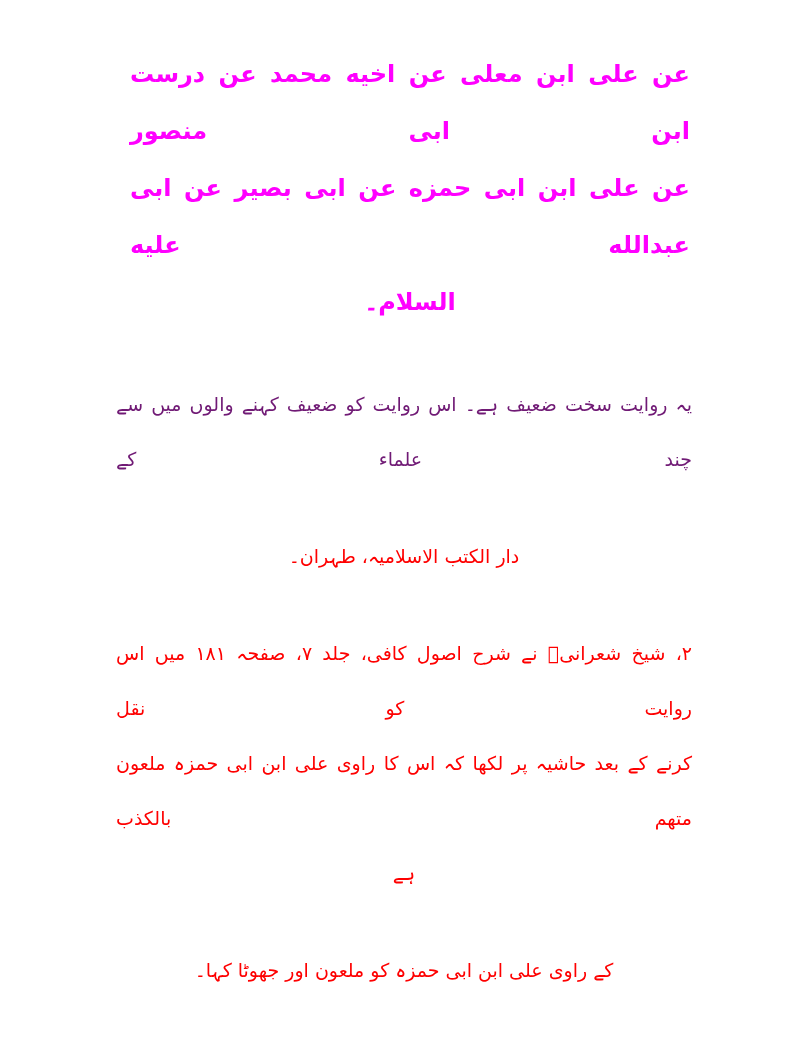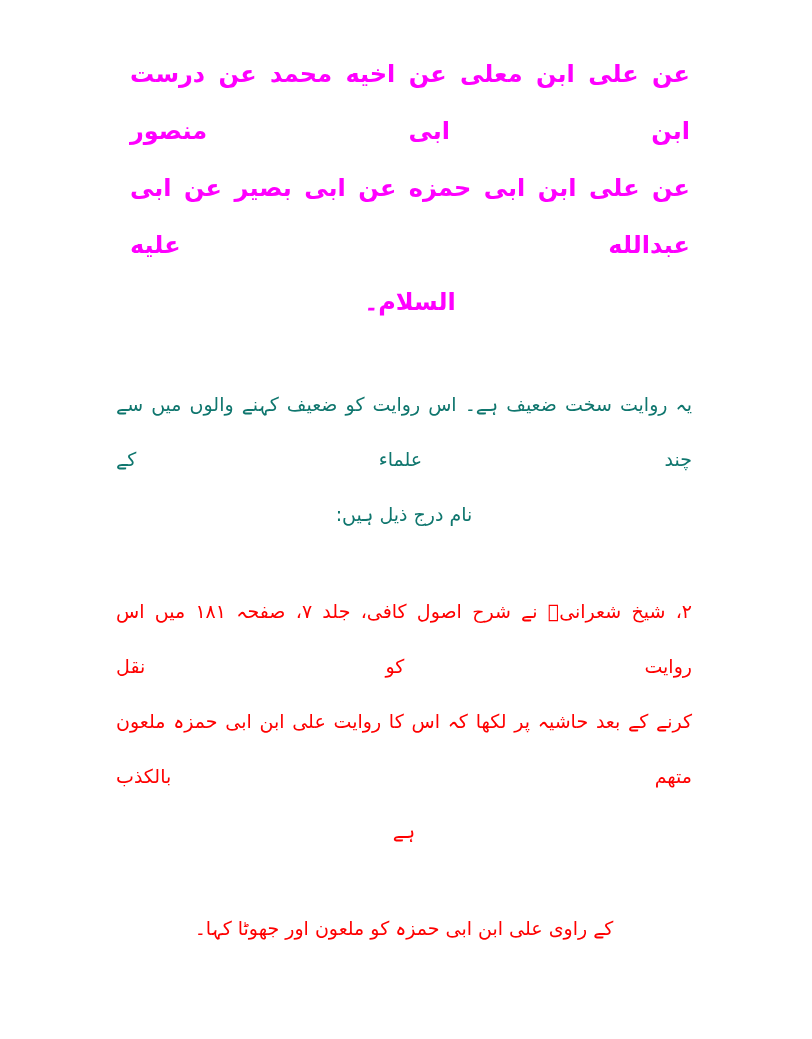--- a/index.html
+++ b/index.html
@@ -20,48 +20,48 @@
     font-weight: bold;
     font-size: 24px;
     line-height: 57px;
     margin: 0 2px 46px 14px;
   }
   .para {
     font-size: 19px;
     line-height: 55px;
     margin: 0 0 42px 0;
   }
-  .para.black { color: #0f766e; }
+  .para.black { color: #701a75; }
   .para.red   { color: #fe0000; }
   .line { text-align: center; }
   
   .line.fill { text-align: justify; text-align-last: justify; }
 </style>
 </head>
 <body>
 
 <div class="page">
 
   <div class="heading">
     <div class="line fill">عن علی ابن معلی عن اخیه محمد عن درست ابن ابی منصور</div>
     <div class="line fill">عن علی ابن ابی حمزه عن ابی بصیر عن ابی عبدالله علیه</div>
     <div class="line">السلام۔</div>
   </div>
 
   <div class="para black">
     <div class="line fill">یہ روایت سخت ضعیف ہے۔ اس روایت کو ضعیف کہنے والوں میں سے چند علماء کے</div>
-    <div class="line">نام درج ذیل ہیں:</div>
   </div>
 
   <div class="para red">
+    <div class="line">دار الکتب الاسلامیہ، طہران۔</div>
   </div>
 
   <div class="para red">
     <div class="line fill">۲، شیخ شعرانیؒ نے شرح اصول کافی، جلد ۷، صفحہ ۱۸۱ میں اس روایت کو نقل</div>
-    <div class="line fill">کرنے کے بعد حاشیہ پر لکھا کہ اس کا روایت علی ابن ابی حمزہ ملعون متھم بالکذب</div>
+    <div class="line fill">کرنے کے بعد حاشیہ پر لکھا کہ اس کا راوی علی ابن ابی حمزہ ملعون متھم بالکذب</div>
     <div class="line">ہے</div>
   </div>
 
   <div class="para red">
     <div class="line">کے راوی علی ابن ابی حمزہ کو ملعون اور جھوٹا کہا۔</div>
   </div>
 
 </div>
 
 </body></html>

